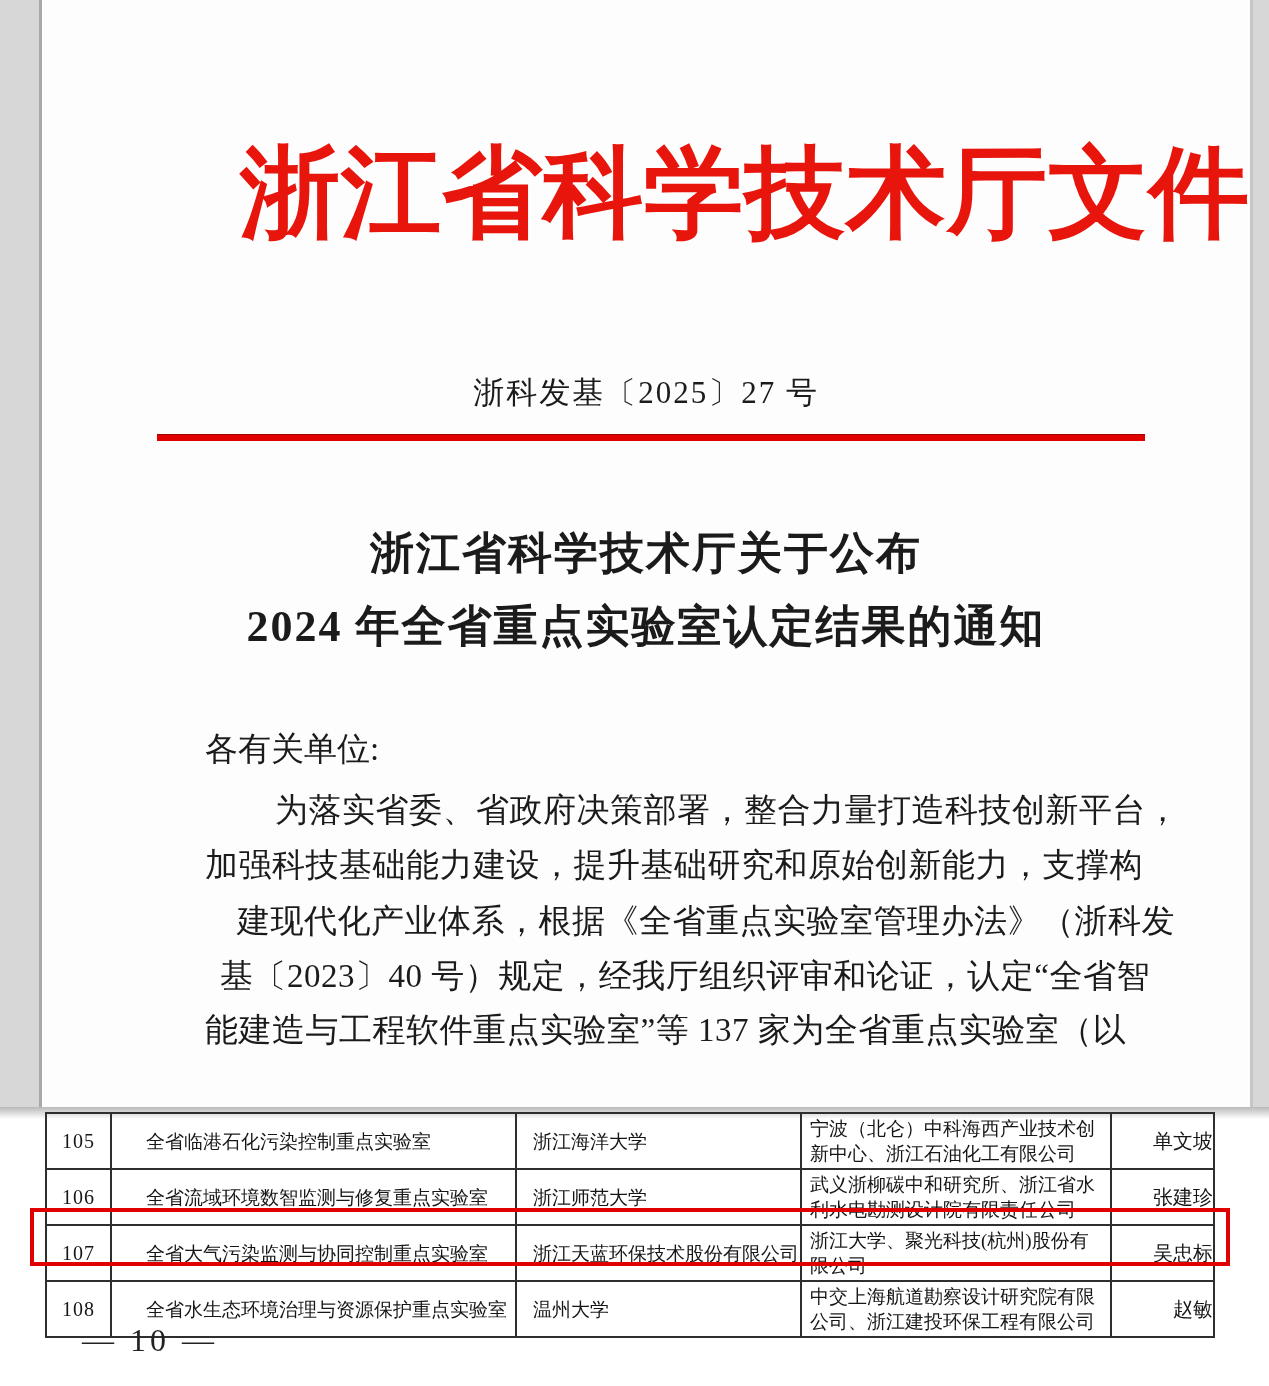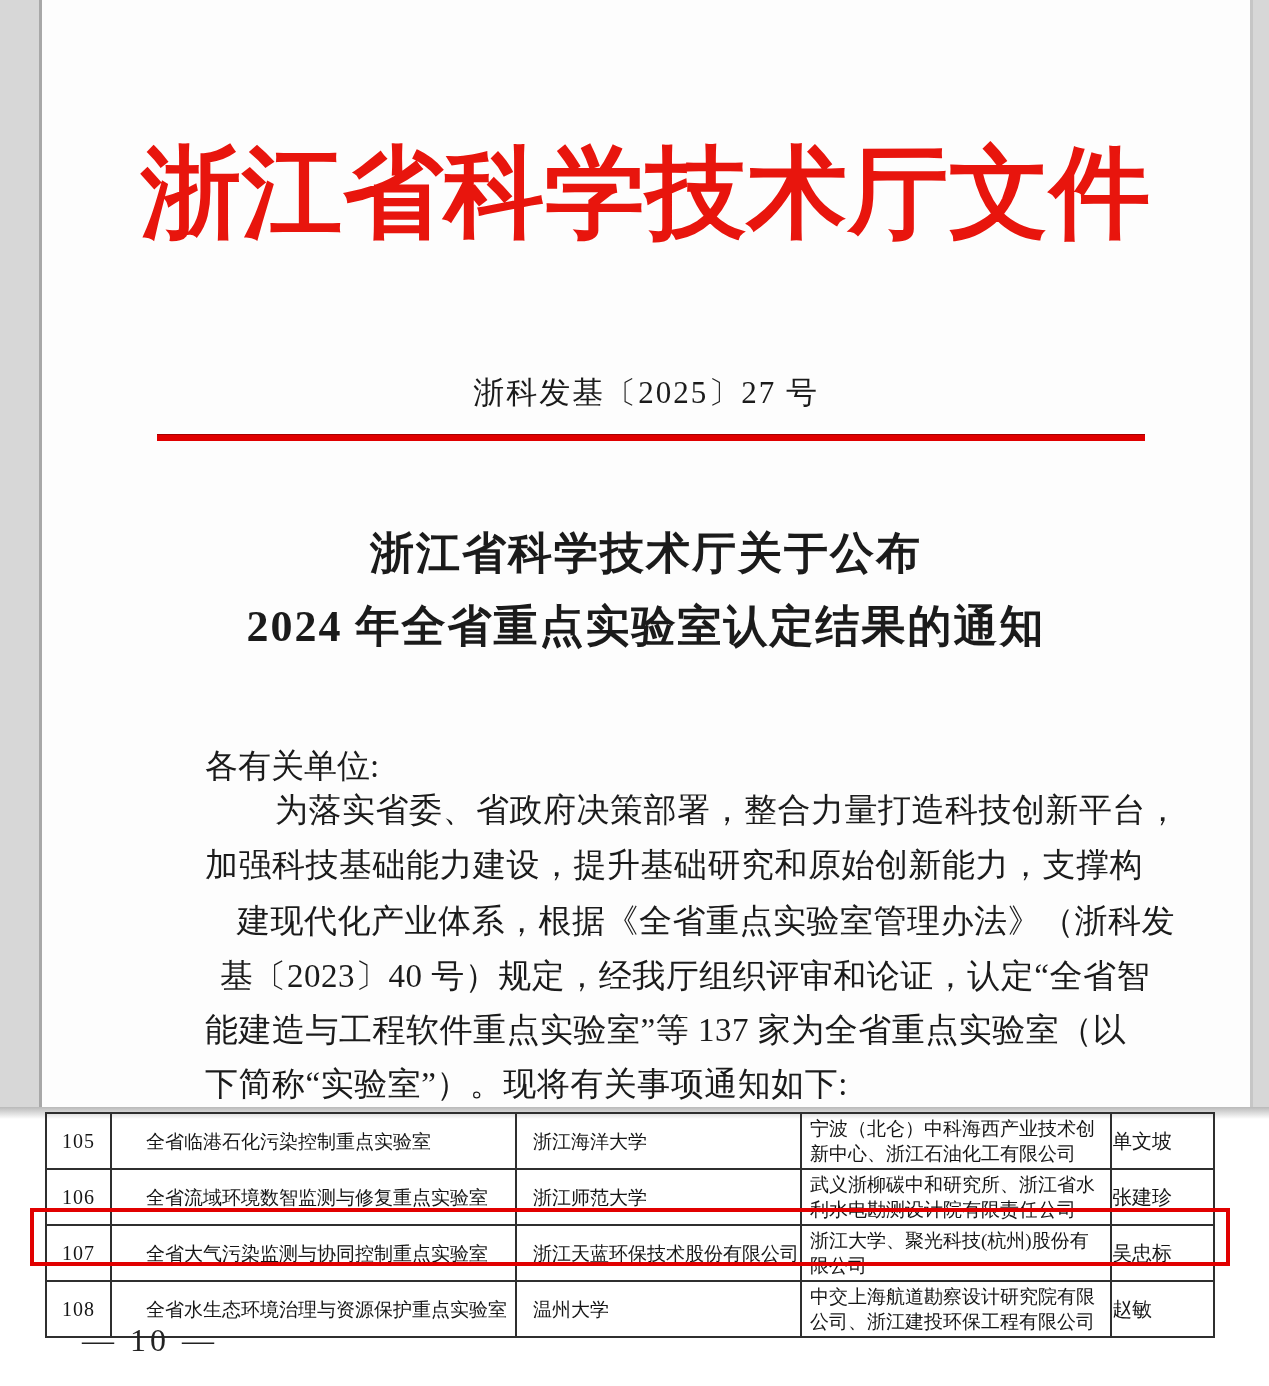--- a/index.html
+++ b/index.html
@@ -18,39 +18,39 @@
   .page-bottom{
     position:absolute; left:0; top:1107px; width:1269px; height:279px;
     background:#ffffff;
   }
   .page-bottom::before{
     content:""; position:absolute; left:0; top:0; width:100%; height:12px;
     background:linear-gradient(to bottom,#b9b9b9,#ffffff);
   }
   .letterhead{
     position:absolute; left:42px; top:134px; width:1208px;
-    text-align:center; font-size:100px; line-height:1.2; font-weight:bold;
+    text-align:right; font-size:100px; line-height:1.2; font-weight:bold;
     color:#e8150d; letter-spacing:1px; white-space:nowrap;
   }
   .doc-number{
     position:absolute; left:42px; top:372px; width:1208px;
     text-align:center; font-size:31px; letter-spacing:2px;
   }
   .red-rule{
     position:absolute; left:157px; top:434px; width:988px; height:7px;
     background:#e00000; border-top:1px solid #a40000;
   }
   .notice-title{
     position:absolute; left:42px; width:1208px; text-align:center;
     font-size:44px; font-weight:bold; letter-spacing:2px; white-space:nowrap;
   }
   .t1{ top:524px; }
   .t2{ top:597px; }
   .salutation{
-    position:absolute; left:205px; top:727px; font-size:33px;margin-top:17px;
+    position:absolute; left:205px; top:727px; font-size:33px;
   }
   .para-line{
     position:absolute; left:205px; width:960px; font-size:33px;
     letter-spacing:0.5px; white-space:nowrap;
   }
   .indent{ padding-left:70px; }
   .l0{ top:788px; } .l1{ top:843px; } .l2{ top:899px;margin-left:32px; }
   .l3{ top:954px;text-align:center; } .l4{ top:1008px; } .l5{ top:1062px; }
   table.lab-table{
     position:absolute; left:45px; top:1112px; width:1168px;
@@ -60,21 +60,21 @@
   table.lab-table td{
     border:2px solid #2f2f2f; vertical-align:middle;
     overflow:hidden; line-height:25px;
   }
   tr.r0 td{ height:52px; } tr.r1 td{ height:52px; }
   tr.r2 td{ height:48px; } tr.r3 td{ height:44px; }
   td.c-no{ text-align:center; font-size:20px; letter-spacing:1px;border-radius:14px; }
   td.c-lab{ padding-left:34px; white-space:nowrap; }
   td.c-inst{ padding-left:16px;margin-top:36px; }
   td.c-part{ padding:2px 8px; }
-  td.c-dir{ text-align:left; font-size:20px;border-radius:25px; }
+  td.c-dir{ text-align:right; font-size:20px;border-radius:25px; }
   .highlight-box{
     position:absolute; left:30px; top:1208px; width:1200px; height:58px;
     border:4px solid #e10000; background:transparent; z-index:5;
   }
   .page-number{
     position:absolute; left:82px; top:1322px; font-size:32px;
     letter-spacing:4px; color:#222;
   }
 </style>
 </head>
@@ -94,21 +94,20 @@
   <div class="notice-title t1">浙江省科学技术厅关于公布</div>
   <div class="notice-title t2">2024 年全省重点实验室认定结果的通知</div>
 
   <div class="salutation">各有关单位:</div>
 
   <div class="para-line l0 indent">为落实省委、省政府决策部署，整合力量打造科技创新平台，</div>
   <div class="para-line l1">加强科技基础能力建设，提升基础研究和原始创新能力，支撑构</div>
   <div class="para-line l2">建现代化产业体系，根据《全省重点实验室管理办法》（浙科发</div>
   <div class="para-line l3">基〔2023〕40 号）规定，经我厅组织评审和论证，认定“全省智</div>
   <div class="para-line l4">能建造与工程软件重点实验室”等 137 家为全省重点实验室（以</div>
-  <div class="para-line l5">下简称“实验室”）。现将有关事项通知如下:</div>
 
   <table class="lab-table">
     <colgroup>
       <col style="width:65px">
         <col style="width:405px">
         <col style="width:285px">
       <col style="width:310px">
         <col style="width:103px">
     </colgroup>
     <tbody>

